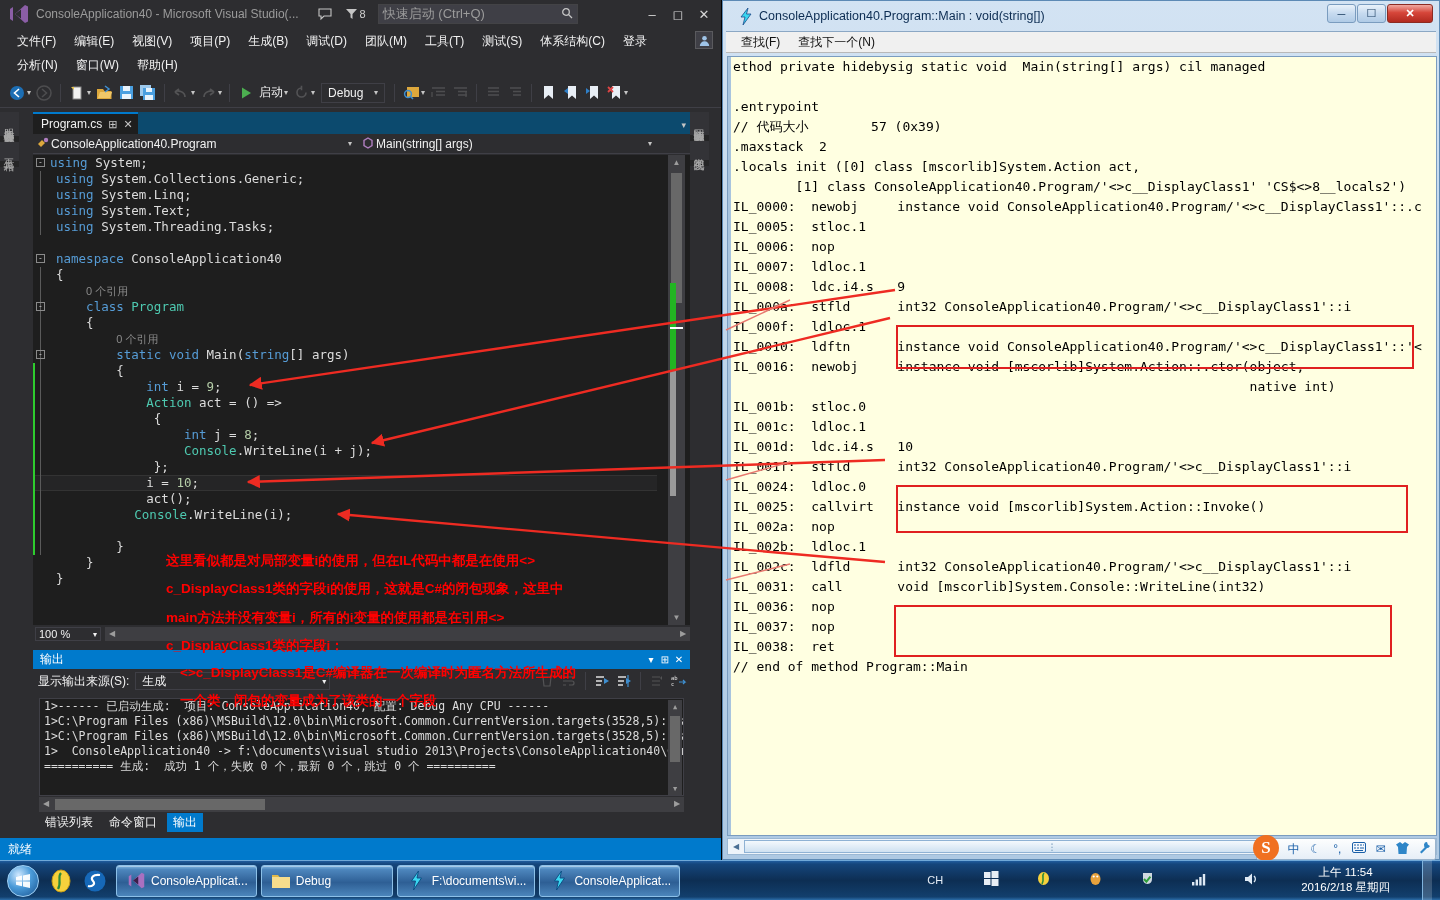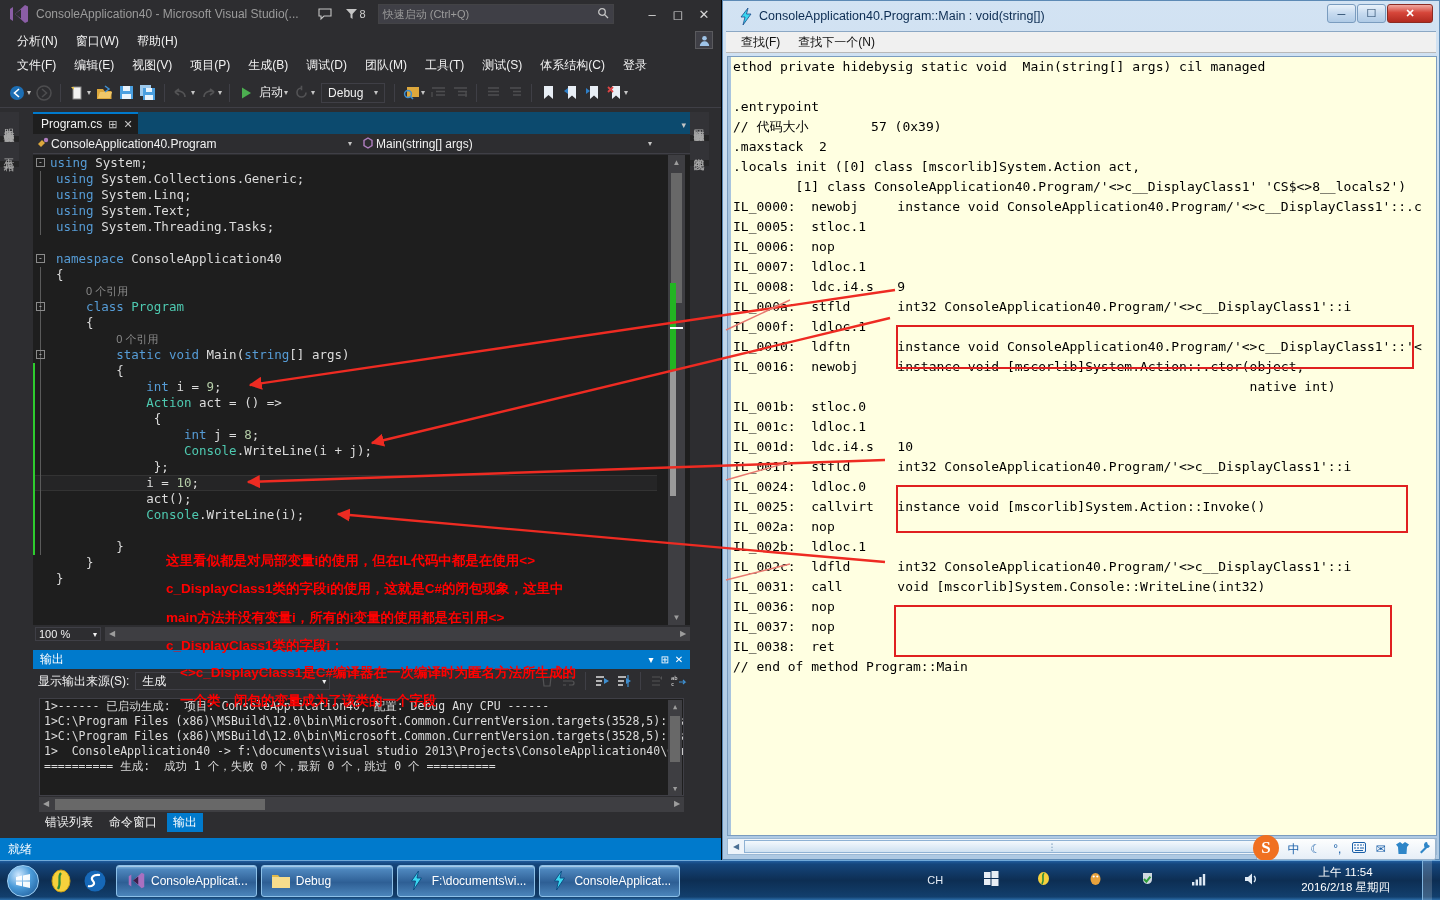--- a/index.html
+++ b/index.html
@@ -29,23 +29,23 @@
     display:flex; align-items:center; justify-content:center;
   }
   #vs-title-text {
     color:#9b9b9b; font-size:12px; margin-left:4px; white-space:nowrap;
   }
   .tb-icon { width:24px; height:22px; display:flex; align-items:center;
              justify-content:center; color:#c5c5c5; font-size:13px; }
   #vs-feedback { margin-left:14px; }
   #vs-notif { display:flex; align-items:center; color:#d0d0d0; font-size:11px; }
   #quick-launch {
-    margin-left:12px; width:236px; height:20px; background:#3f3f46;
+    margin-left:12px; width:200px; height:20px; background:#3f3f46;
     border:1px solid #434346; display:flex; align-items:center;
-    padding:0 4px; color:#9b9b9b; font-size:11px;
+    padding:0 4px; color:#9b9b9b; font-size:13px;
   }
   #quick-launch .ql-text { flex:1; }
   .win-btn { width:26px; height:20px; display:flex; align-items:center;
              justify-content:center; color:#d6d6d6; font-size:13px; }
   #vs-wincontrols { position:absolute; right:4px; top:4px; display:flex; }
 
   
   #vs-menubar {
     padding:2px 8px 0 8px; position:relative; min-height:46px;
   }
@@ -359,36 +359,36 @@
     </div>
     <div id="vs-wincontrols">
       <div class="win-btn">–</div>
       <div class="win-btn">◻</div>
       <div class="win-btn">✕</div>
     </div>
   </div>
 
   <div id="vs-menubar">
     <div class="menu-row">
-      <div class="menu-item">分析(N)</div>
-      <div class="menu-item">窗口(W)</div>
-      <div class="menu-item">帮助(H)</div>
-    </div>
-    <div class="menu-row">
       <div class="menu-item">文件(F)</div>
       <div class="menu-item">编辑(E)</div>
       <div class="menu-item">视图(V)</div>
       <div class="menu-item">项目(P)</div>
       <div class="menu-item">生成(B)</div>
       <div class="menu-item">调试(D)</div>
       <div class="menu-item">团队(M)</div>
       <div class="menu-item">工具(T)</div>
       <div class="menu-item">测试(S)</div>
       <div class="menu-item">体系结构(C)</div>
       <div class="menu-item">登录</div>
+    </div>
+    <div class="menu-row">
+      <div class="menu-item">分析(N)</div>
+      <div class="menu-item">窗口(W)</div>
+      <div class="menu-item">帮助(H)</div>
     </div>
     <div id="vs-signin">
       <svg width="13" height="13" viewBox="0 0 13 13">
           <circle cx="6.5" cy="4.3" r="2.3" fill="#9fc4e8"></circle>
           <path d="M1.8 12 a4.7 4.7 0 0 1 9.4 0 z" fill="#9fc4e8"></path>
         </svg>
     </div>
   </div>
 
   <div id="vs-toolbar">
@@ -580,21 +580,21 @@
       <div class="cl"><div class="vline" style="left:7px;"></div><div class="fold" style="left:3px;">-</div><div class="ctext" style="left:23px;">        <span class="kw">static void</span> Main(<span class="kw">string</span>[] args)</div></div>
       <div class="cl"><div class="chgbar" style="left:-2px;"></div><div class="vline" style="left:7px;"></div><div class="ctext" style="left:23px;">        {</div></div>
       <div class="cl"><div class="chgbar" style="left:-2px;"></div><div class="vline" style="left:7px;"></div><div class="ctext" style="left:23px;">            <span class="kw">int</span> i = <span class="num">9</span>;</div></div>
       <div class="cl"><div class="chgbar" style="left:-2px;"></div><div class="vline" style="left:7px;"></div><div class="ctext" style="left:23px;">            <span class="ty">Action</span> act = () =&gt;</div></div>
       <div class="cl"><div class="chgbar" style="left:-2px;"></div><div class="vline" style="left:7px;"></div><div class="ctext" style="left:23px;">             {</div></div>
       <div class="cl"><div class="chgbar" style="left:-2px;"></div><div class="vline" style="left:7px;"></div><div class="ctext" style="left:23px;">                 <span class="kw">int</span> j = <span class="num">8</span>;</div></div>
       <div class="cl"><div class="chgbar" style="left:-2px;"></div><div class="vline" style="left:7px;"></div><div class="ctext" style="left:23px;">                 <span class="ty">Console</span>.WriteLine(i + j);</div></div>
       <div class="cl"><div class="chgbar" style="left:-2px;"></div><div class="vline" style="left:7px;"></div><div class="ctext" style="left:23px;">             };</div></div>
       <div class="cl"><div class="cline-hl" style="left:-33px;"></div><div class="chgbar" style="left:-2px;"></div><div class="vline" style="left:7px;"></div><div class="ctext" style="left:23px;">            i = <span class="num">10</span>;</div></div>
       <div class="cl"><div class="chgbar" style="left:-2px;"></div><div class="vline" style="left:7px;"></div><div class="ctext" style="left:23px;">            act();</div></div>
-      <div class="cl"><div class="chgbar" style="left:-2px;"></div><div class="vline" style="left:7px;"></div><div class="ctext" style="left:23px;">            <span class="ty">Console</span>.WriteLine(i);</div></div>
+      <div class="cl"><div class="chgbar" style="left:-2px;"></div><div class="vline" style="left:7px;"></div><div class="ctext" style="left:11px;">            <span class="ty">Console</span>.WriteLine(i);</div></div>
       <div class="cl"><div class="chgbar" style="left:-2px;"></div><div class="vline" style="left:7px;"></div><div class="ctext" style="left:23px;"></div></div>
       <div class="cl"><div class="chgbar" style="left:-2px;"></div><div class="vline" style="left:7px;"></div><div class="ctext" style="left:23px;">        }</div></div>
       <div class="cl"><div class="ctext" style="left:23px;">    }</div></div>
       <div class="cl"><div class="ctext" style="left:23px;">}</div></div>
       <div class="cl"><div class="ctext" style="left:23px;"></div></div>
     </div>
 
   <div id="ed-splitter">⌖</div>
   <div id="ed-scroll">
     <div class="sb-up">▲</div>

